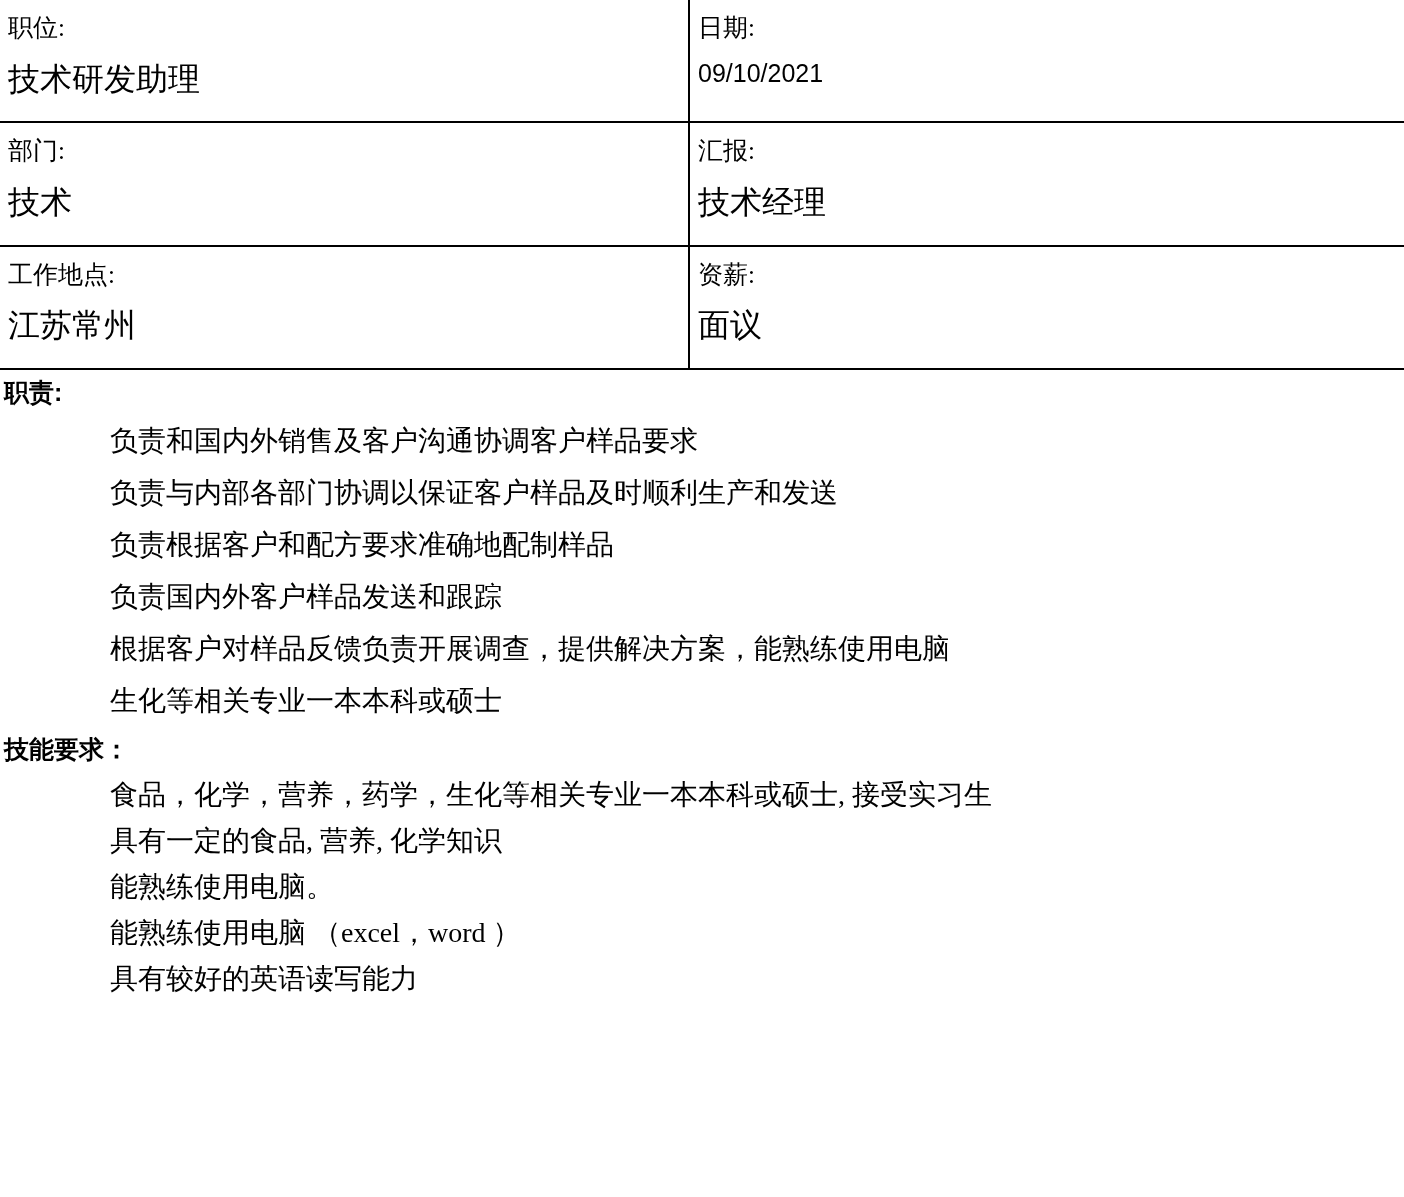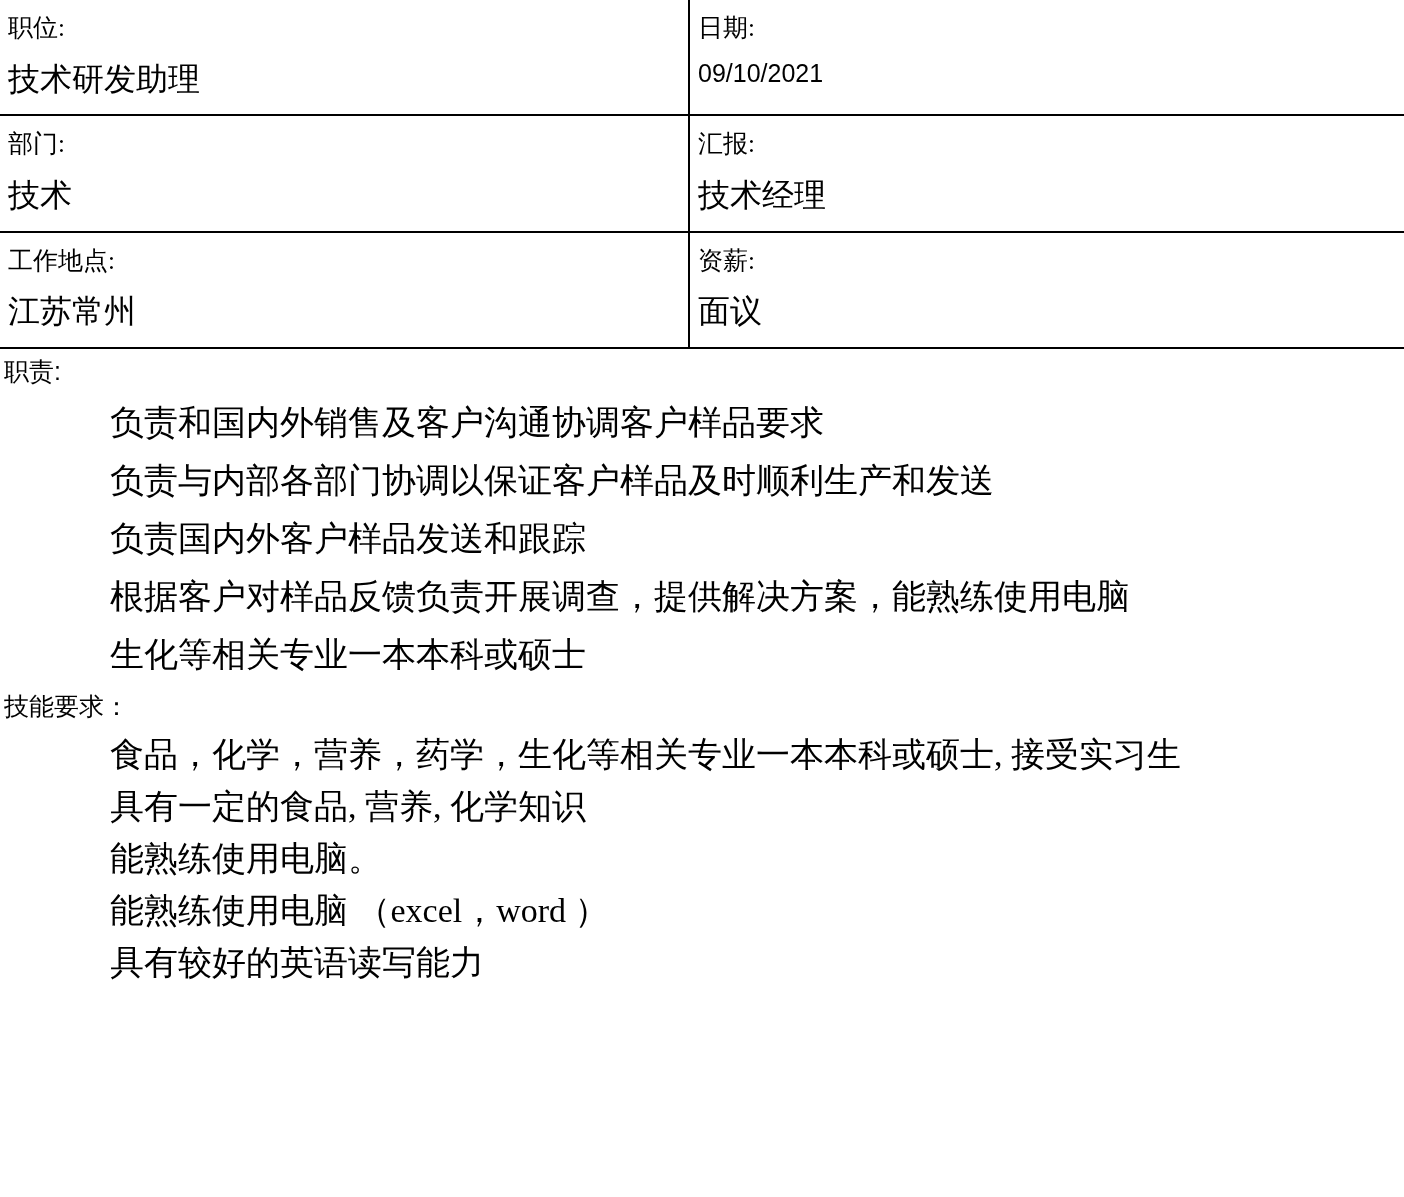--- a/index.html
+++ b/index.html
@@ -23,21 +23,21 @@
 
   
   table.info {
     width: 1404px;
     border-collapse: collapse;
     table-layout: fixed;
   }
   table.info td {
     border-top: 2px solid #000;
     border-bottom: 2px solid #000;
-    padding: 6px 8px 7px 8px;
+    padding: 6px 8px 14px 8px;
     vertical-align: top;
     font-size: 25px;
     line-height: 1.78;
   }
   table.info tr:first-child td {
     border-top: none;
   }
   table.info td.left {
     width: 672px;
     border-right: 2px solid #000;
@@ -58,32 +58,32 @@
     font-family: "Liberation Sans", "DejaVu Sans", sans-serif;
     font-size: 25px;
   }
 
   
   .section {
     margin-top: 6px;
   }
   .section-title {
     font-family: "Liberation Sans", "DejaVu Sans", sans-serif;
-    font-weight: normal;
+    font-weight: bold;
     font-size: 25px;
     padding-left: 4px;
     margin-bottom: 6px;
   }
   .bullet-list {
     list-style: none;
     margin: 0;
     padding: 0 0 0 110px;
   }
   .bullet-list li {
-    font-size: 34px;
+    font-size: 28px;
     line-height: 1.0;
     padding: 12px 0;
     white-space: nowrap;
   }
   .skills-list li {
     padding: 9px 0;
   }
 </style>
 </head>
 <body>
@@ -123,20 +123,21 @@
         </td>
       </tr>
     </tbody>
   </table>
 
   <div class="section">
     <div class="section-title">职责:</div>
     <ul class="bullet-list">
       <li>负责和国内外销售及客户沟通协调客户样品要求</li>
       <li>负责与内部各部门协调以保证客户样品及时顺利生产和发送</li>
+      <li>负责根据客户和配方要求准确地配制样品</li>
       <li>负责国内外客户样品发送和跟踪</li>
       <li>根据客户对样品反馈负责开展调查，提供解决方案，能熟练使用电脑</li>
       <li>生化等相关专业一本本科或硕士</li>
     </ul>
   </div>
 
   <div class="section">
     <div class="section-title">技能要求：</div>
     <ul class="bullet-list skills-list">
       <li>食品，化学，营养，药学，生化等相关专业一本本科或硕士, 接受实习生</li>

